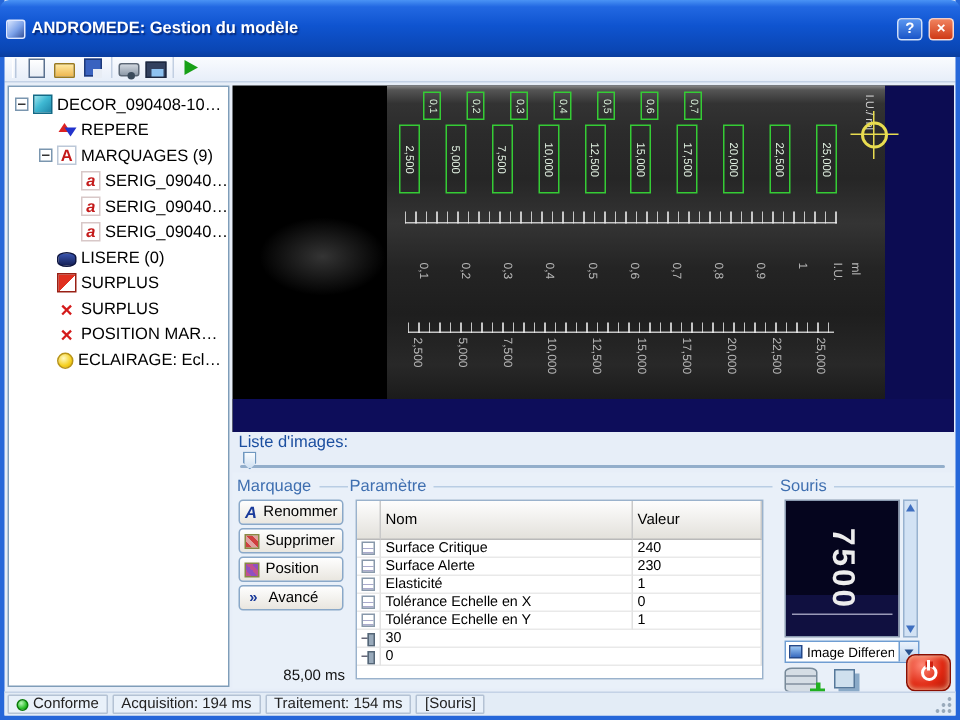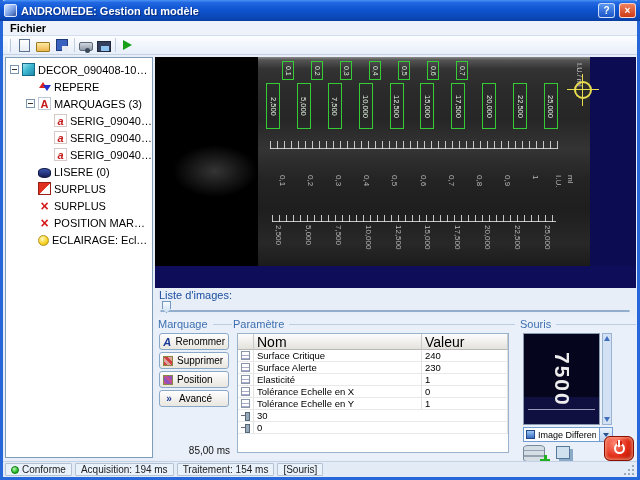--- a/index.html
+++ b/index.html
@@ -6,21 +6,21 @@
   html,body { width:640px; height:480px; }
   body {
     position:relative; overflow:hidden;
     font-family:"Liberation Sans", sans-serif;
     background:#e7eef8; color:#000;
   }
   .frame { position:absolute; inset:0; border:3px solid #2667d9; border-top:none; pointer-events:none; z-index:90; }
 
   
   .titlebar {
-    position:absolute; top:0; left:0; right:0; height:21px; z-index:95;
+    position:absolute; top:0; left:0; right:0; height:38px; z-index:95;
     background:linear-gradient(180deg,#4a93f5 0%,#2268e2 12%,#0f54d0 45%,#0a46b4 88%,#0a3d9e 100%);
     border-radius:6px 6px 0 0;
     display:flex; align-items:center; gap:4px; padding:0 4px;
   }
   .app-icon { width:13px; height:13px; border:1px solid #dfe8ff; border-radius:2px;
     background:linear-gradient(135deg,#d8e6ff 0%,#7aa0e8 55%,#33509a 100%); }
   .title { flex:1; color:#fff; font-size:11px; font-weight:bold; text-shadow:1px 1px 1px #06297a;
     white-space:nowrap; overflow:hidden; }
   .tb-btn { width:17px; height:15px; border:1px solid rgba(255,255,255,.75); border-radius:3px;
     color:#fff; font-size:10px; font-weight:bold; display:flex; align-items:center; justify-content:center; }
@@ -117,21 +117,21 @@
   .bicon-a { font-weight:bold; font-style:italic; font-size:11px; color:#1a3a9a; width:10px; text-align:center;}
   .bicon-grid { width:10px; height:10px; border:1px solid #884; flex:none;
     background:linear-gradient(45deg,#c05090 25%,#9050c0 25% 50%,#c05090 50% 75%,#9050c0 75%); }
   .bicon-grid.red { background:linear-gradient(45deg,#d04040 25%,#e0a0a0 25% 50%,#d04040 50% 75%,#e0a0a0 75%); }
   .bicon-adv { font-weight:bold; font-size:10px; color:#1a3a9a; width:12px; text-align:center;}
   .time-label { position:absolute; right:2px; bottom:3px; font-size:10px; color:#111; }
 
   .panel-parametre { position:absolute; left:78px; top:2px; width:282px; bottom:0; }
   .ptable { position:absolute; left:4px; top:16px; right:6px; height:120px; background:#fff; border:1px solid #9ab2cc; font-size:9.5px; }
   .prow { display:flex; height:12px; align-items:stretch; }
-  .prow.head { height:16px; background:linear-gradient(180deg,#fdfdfd,#e2e0da); font-size:14px; }
+  .prow.head { height:26px; background:linear-gradient(180deg,#fdfdfd,#e2e0da); font-size:10px; }
   .pc { border-right:1px solid #e2e2e2; border-bottom:1px solid #e9e9e9; padding:0 3px; display:flex; align-items:center; overflow:hidden; white-space:nowrap;}
   .head .pc { border-right:1px solid #c9c9c9; border-bottom:1px solid #b9b9b9; }
   .c-ico { width:16px; flex:none; justify-content:center; }
   .c-nom { width:168px; flex:none; }
   .c-val { flex:1; }
   .ri-num { width:9px; height:9px; border:1px solid #8898aa; background:linear-gradient(180deg,#fff 0 3px,#aac 3px 4px,#fff 4px 6px,#aac 6px 7px,#fff 7px 9px); }
   .ri-slider { width:11px; height:9px; position:relative; }
   .ri-slider::before { content:''; position:absolute; left:0; right:0; top:4px; height:1px; background:#667; }
   .ri-slider::after { content:''; position:absolute; left:4px; top:1px; width:3px; height:7px; background:#9ab; border:1px solid #567; }
 
@@ -210,21 +210,21 @@
     <span class="tlabel">DECOR_090408-101146</span>
   </div>
   <div class="trow lvl1">
     <span class="noexp"></span>
     <span class="ticon icon-repere"></span>
     <span class="tlabel">REPERE</span>
   </div>
   <div class="trow lvl1">
     <span class="exp"></span>
     <span class="ticon icon-marq">A</span>
-    <span class="tlabel">MARQUAGES (3)</span>
+    <span class="tlabel">MARQUAGES (9)</span>
   </div>
   <div class="trow lvl2">
     <span class="noexp"></span>
     <span class="ticon icon-serig">a</span>
     <span class="tlabel">SERIG_090408-10</span>
   </div>
   <div class="trow lvl2">
     <span class="noexp"></span>
     <span class="ticon icon-serig">a</span>
     <span class="tlabel">SERIG_090408-10</span>

